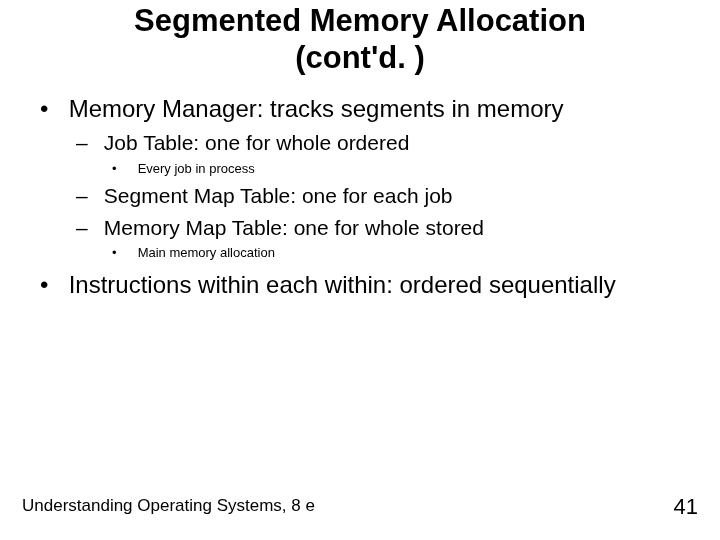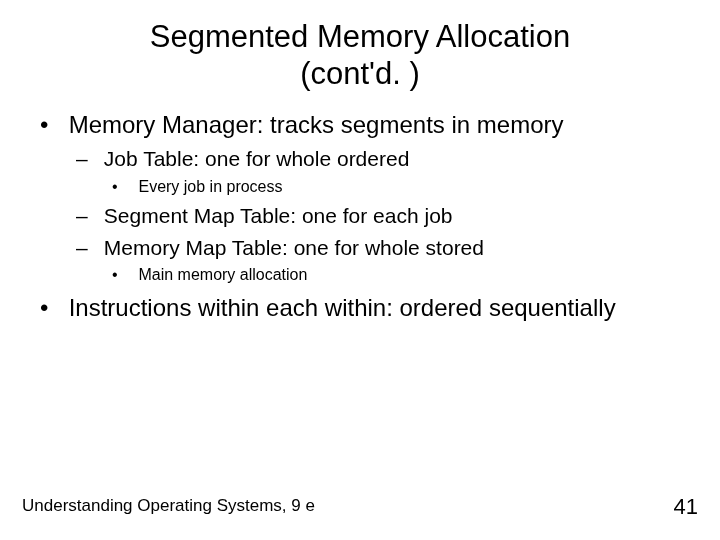--- a/index.html
+++ b/index.html
@@ -15,22 +15,23 @@
   .slide {
     position: relative;
     width: 720px;
     height: 540px;
     box-sizing: border-box;
   }
   .title {
     text-align: center;
     font-size: 31px;
     line-height: 1.2;
-    padding-top: 18px;
+    padding-top: 2px;
     padding-bottom: 10px;
+    font-weight: bold;
   }
   .body {
     padding: 0 28px 0 28px;
   }
   ul {
     list-style: none;
     margin: 0;
     padding: 0;
   }
   li {
@@ -57,21 +58,21 @@
     margin-top: 6px;
   }
   .lvl2 > li::before {
     content: "–";
     display: inline-block;
     width: 22px;
     text-indent: 0;
   }
   
   .lvl3 > li {
-    font-size: 16px;
+    font-size: 13px;
     padding-left: 36px;
     text-indent: -22px;
     margin-top: 4px;
   }
   .lvl3 > li::before {
     content: "•";
     display: inline-block;
     width: 22px;
     text-indent: 0;
   }
@@ -123,15 +124,15 @@
             </ul>
           </li>
         </ul>
       </li>
       <li>
         <span>Instructions within each within: ordered sequentially</span>
       </li>
     </ul>
   </div>
 
-  <div class="footer-left">Understanding Operating Systems, 9 e</div>
+  <div class="footer-left">Understanding Operating Systems, 8 e</div>
   <div class="footer-right">41</div>
 </div>
 
 </body></html>

